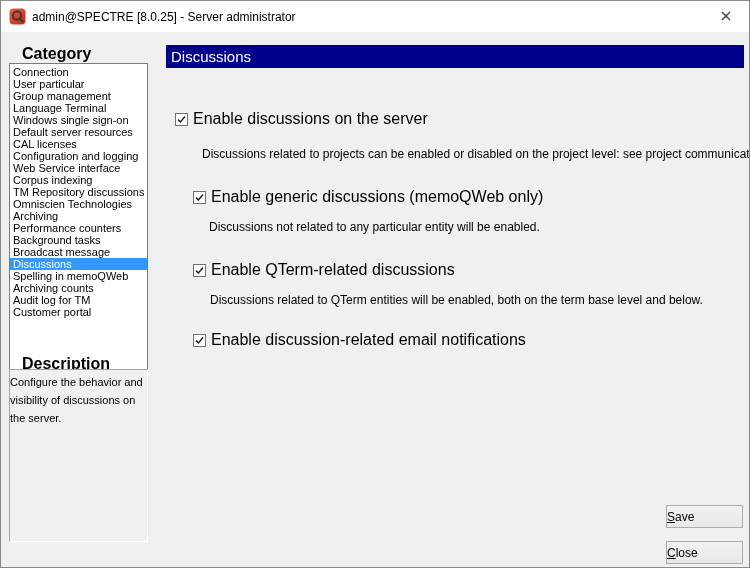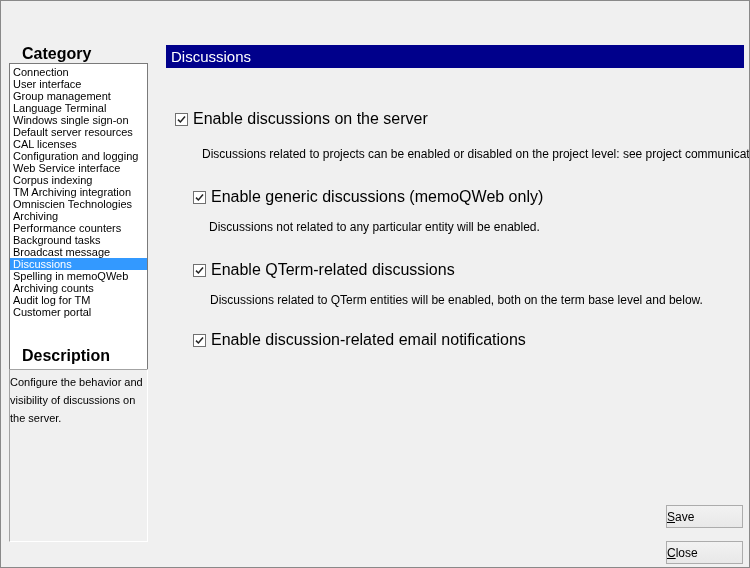--- a/index.html
+++ b/index.html
@@ -33,21 +33,21 @@
     font-size: 16px; color: #444444; font-weight: 400; line-height: 1;
     font-family: "DejaVu Sans", sans-serif;
   }
 
   
   .cat-label, .desc-label {
     position: absolute; left: 21px;
     font-size: 16px; font-weight: bold; color: #000000;
   }
   .cat-label  { top: 44px; }
-  .desc-label { top: 346px; }
+  .desc-label { top: 354px; }
 
   .listbox {
     position: absolute; left: 8px; top: 62px; width: 139px; height: 335px;
     background: #ffffff;
     border: 1px solid #7a7a7a;
     padding-top: 2px;
     overflow: hidden;
   }
   .list-item {
     font-size: 11px; line-height: 12px; height: 12px;
@@ -102,35 +102,52 @@
   }
   .btn::first-letter { text-decoration: underline; }
   .btn-save  { top: 504px; }
   .btn-close { top: 540px; }
 </style>
 </head>
 <body>
 
 <div class="window">
 
+  <div class="titlebar">
+    <svg class="app-icon" viewBox="0 0 17 17">
+      <defs>
+        <linearGradient id="lg" x1="0" y1="0" x2="1" y2="1">
+          <stop offset="0" stop-color="#f3603a"></stop>
+          <stop offset="1" stop-color="#c0271d"></stop>
+        </linearGradient>
+      </defs>
+      <rect x="0.5" y="0.5" width="16" height="16" rx="4" fill="url(#lg)"></rect>
+      <circle cx="8" cy="7.6" r="4.2" fill="none" stroke="#3b3b3b" stroke-width="2.1"></circle>
+      <line x1="10.4" y1="10.2" x2="13.4" y2="13.2" stroke="#3b3b3b" stroke-width="2.2" stroke-linecap="round"></line>
+    </svg>
+    <span class="title-text">admin@SPECTRE [8.0.25] - Server administrator</span>
+    <div class="titlebar-close">
+      <span class="x-glyph">×</span>
+    </div>
+  </div>
 
   <span class="cat-label">Category</span>
 
   <div class="listbox" id="listbox">
       <div class="list-item">Connection</div>
-      <div class="list-item">User interface</div>
+      <div class="list-item">User particular</div>
       <div class="list-item">Group management</div>
       <div class="list-item">Language Terminal</div>
       <div class="list-item">Windows single sign-on</div>
       <div class="list-item">Default server resources</div>
       <div class="list-item">CAL licenses</div>
       <div class="list-item">Configuration and logging</div>
       <div class="list-item">Web Service interface</div>
       <div class="list-item">Corpus indexing</div>
-      <div class="list-item">TM Archiving integration</div>
+      <div class="list-item">TM Repository discussions</div>
       <div class="list-item">Omniscien Technologies</div>
       <div class="list-item">Archiving</div>
       <div class="list-item">Performance counters</div>
       <div class="list-item">Background tasks</div>
       <div class="list-item">Broadcast message</div>
       <div class="list-item selected">Discussions</div>
       <div class="list-item">Spelling in memoQWeb</div>
       <div class="list-item">Archiving counts</div>
       <div class="list-item">Audit log for TM</div>
       <div class="list-item">Customer portal</div>

